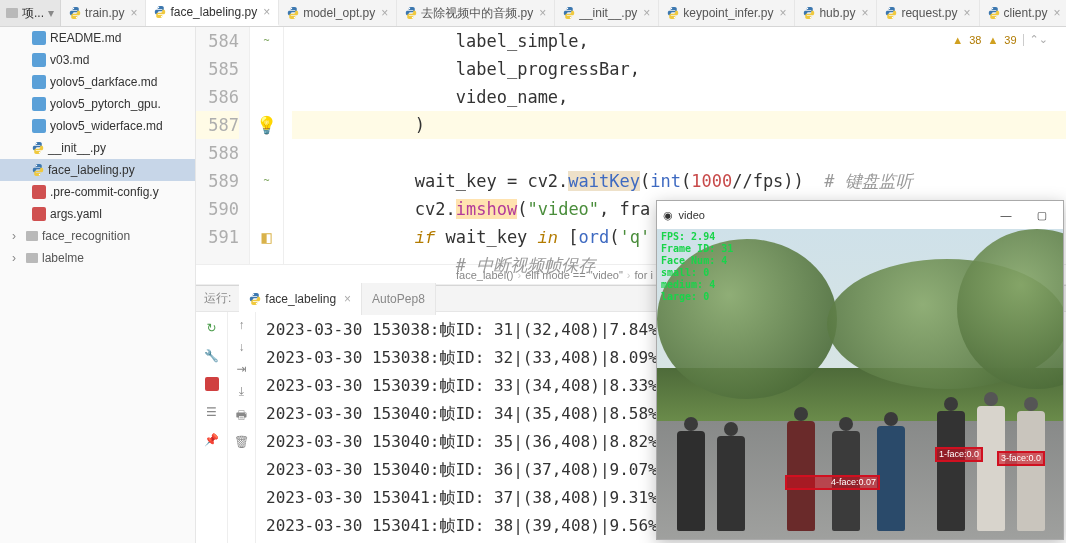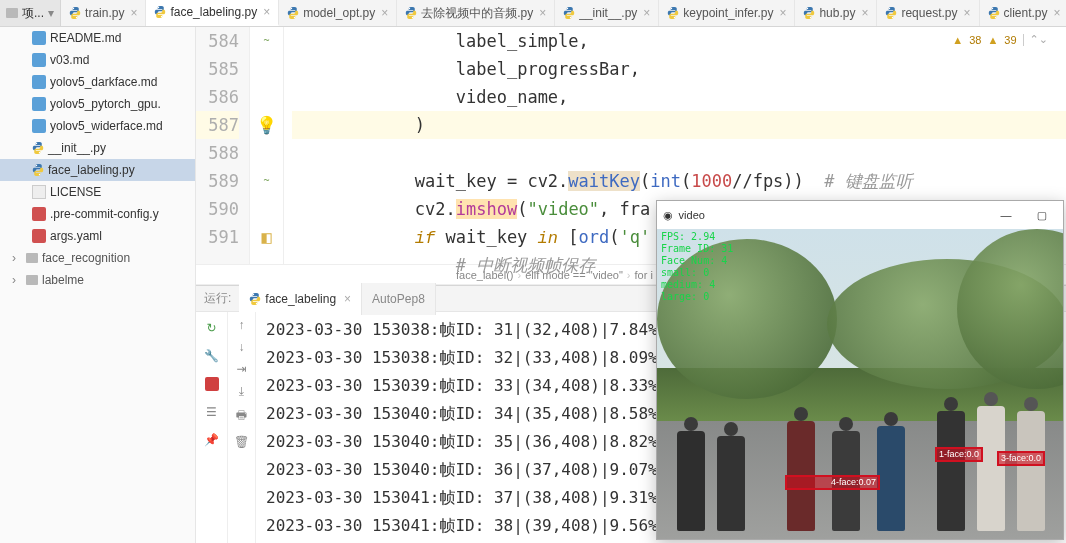--- a/index.html
+++ b/index.html
@@ -62,21 +62,21 @@
   .video-win { position: absolute; left: 656px; top: 200px; width: 408px; height: 340px; background: #fff; border: 1px solid #aaa; box-shadow: 0 4px 16px rgba(0,0,0,0.25); display: flex; flex-direction: column; }
   .vw-title { height: 28px; display: flex; align-items: center; padding: 0 6px; font-size: 11px; gap: 6px; }
   .vw-title .spacer { flex: 1 1 auto; }
   .vw-btn { width: 30px; height: 22px; display: flex; align-items: center; justify-content: center; cursor: pointer; }
   .vw-canvas { flex: 1 1 auto; position: relative; overflow: hidden; }
   .sky { position: absolute; inset: 0; background: linear-gradient(#cfe1e9 0%, #d7e4e4 45%, #4e6b3a 45%, #6a8b4a 62%, #888a89 62%, #9fa09e 100%); }
   .tree { position: absolute; border-radius: 50%; background: radial-gradient(circle at 40% 35%, #88a86a, #3b5a2a); opacity: .9; }
   .person { position: absolute; bottom: 8px; width: 28px; background: linear-gradient(#2b2b2b 0%, #2b2b2b 35%, #444 35%, #444 100%); border-radius: 4px 4px 2px 2px; }
   .person .head { position: absolute; top: -14px; left: 7px; width: 14px; height: 14px; background: #3a3a3a; border-radius: 50%; }
   .facebox { position: absolute; border: 2px solid #d01020; background: rgba(208,16,32,0.6); color: #fff; font-size: 9px; padding: 0 2px; line-height: 11px; }
-  .overlay-text { position: absolute; top: 2px; left: 4px; font-family: monospace; font-size: 10px; color: #19d44a; line-height: 12px; white-space: pre; }
+  .overlay-text { position: absolute; top: 2px; left: 4px; font-family: monospace; font-size: 10px; color: #19d44a; line-height: 12px; white-space: pre; font-weight: bold; }
 
   .icon-py { width:12px; height:12px; display:inline-block; }
   .icon-md { width:12px; height:12px; background: linear-gradient(#5aa0d8,#5aa0d8); border-radius:2px; }
   .icon-txt { width:12px; height:12px; background:#eee; border:1px solid #ccc; }
   .icon-folder { width:12px; height:10px; background:#b9b9b9; border-radius:1px; }
   .bulb { color:#e0a800; }
   .tick { color:#7aa35a; font-size:10px; }
   .redsq { width:14px;height:14px;background:#d04040;border-radius:2px; }
 </style>
 </head>
@@ -215,24 +215,20 @@
           <span>__init__.py</span>
         </div>
         <div class="tree-item active">
           <svg class="icon-py" viewBox="0 0 16 16">
             <path fill="#3c77af" d="M8 0c-3 0-3 2-3 2v2h6v1H3S1 5 1 8s2 3 2 3h2V9s0-2 2-2h4s2 0 2-2V2s0-2-3-2H8z"></path>
             <circle cx="6" cy="2" r="0.9" fill="#fff"></circle>
             <path fill="#f0c93e" d="M8 16c3 0 3-2 3-2v-2H5v-1h8s2 0 2-3-2-3-2-3h-2v2s0 2-2 2H5s-2 0-2 2v3s0 2 3 2h2z"></path>
             <circle cx="10" cy="14" r="0.9" fill="#fff"></circle>
           </svg>
           <span>face_labeling.py</span>
-        </div>
-        <div class="tree-item">
-          <span class="icon-txt ficon"></span>
-          <span>LICENSE</span>
         </div>
         <div class="tree-item">
           <span class="ficon" style="background:#d05050;border-radius:2px;"></span>
           <span>.pre-commit-config.y</span>
         </div>
         <div class="tree-item">
           <span class="ficon" style="background:#d05050;border-radius:2px;"></span>
           <span>args.yaml</span>
         </div>
       </div>

